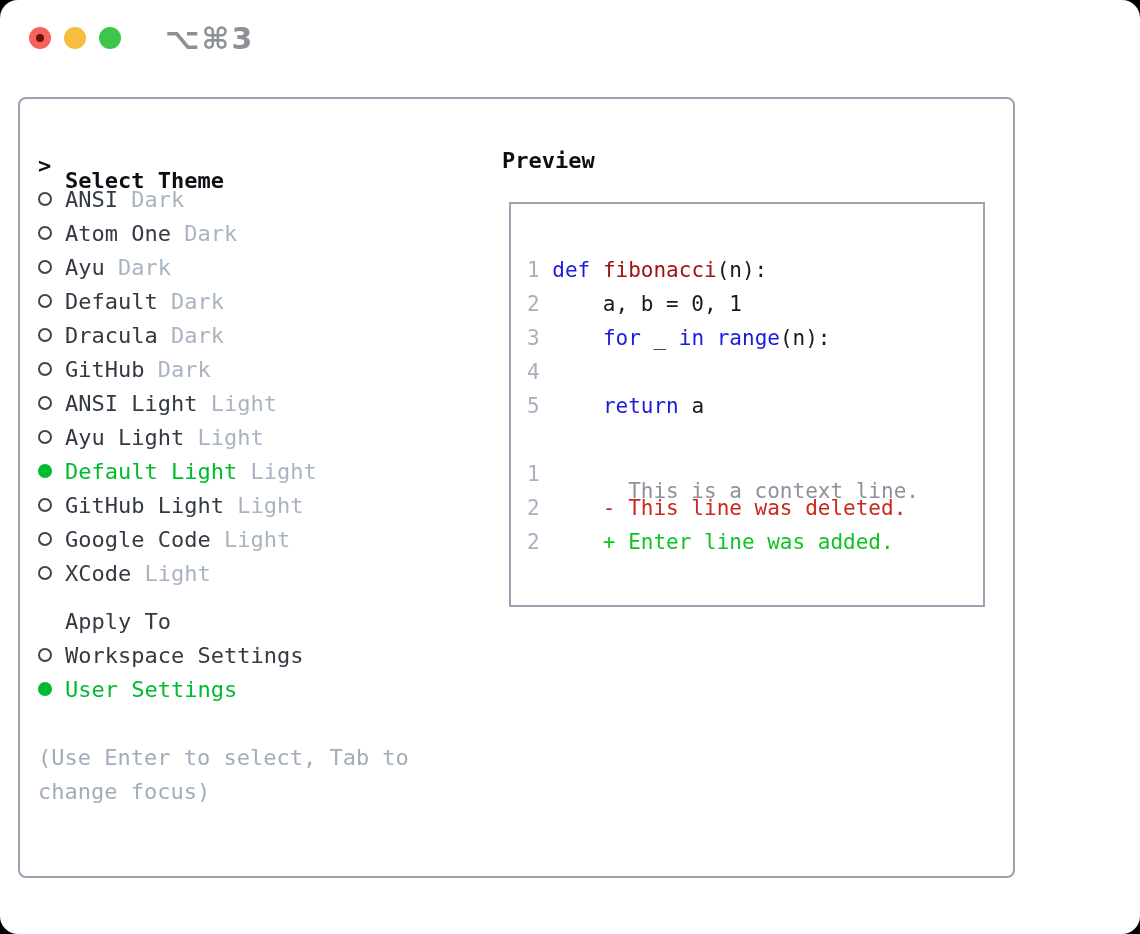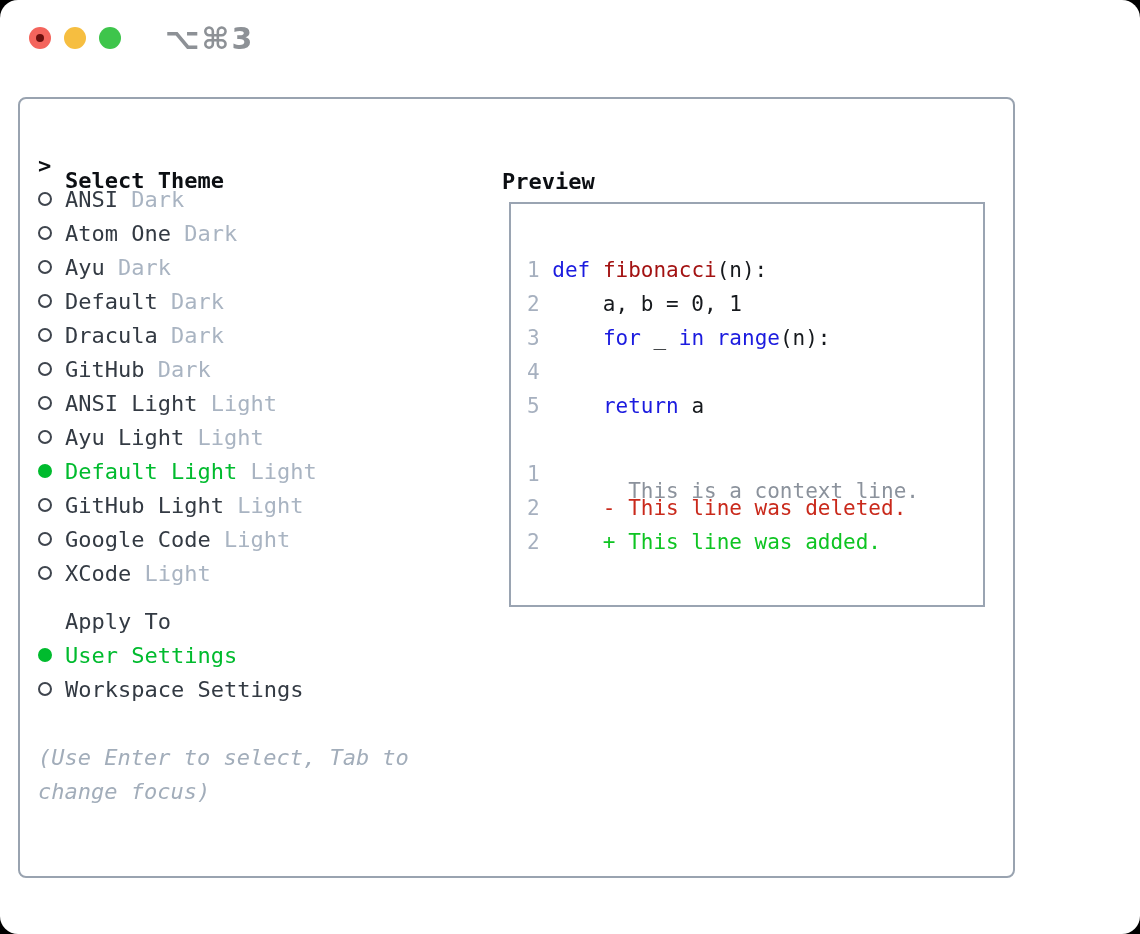--- a/index.html
+++ b/index.html
@@ -45,25 +45,25 @@
   .hdr{font-weight:bold;color:var(--heading-black);margin-top:30px;}
   .circle{
     display:inline-block;width:14px;height:14px;border-radius:50%;
     border:2px solid var(--circle-outline);
   }
   .circle.sel{background:var(--accent-green);border-color:var(--accent-green);}
   .t-name{color:var(--text-dark);}
   .t-name.sel{color:var(--accent-green);}
   .t-variant{color:var(--variant-gray);}
   .apply-section{margin-top:14px;}
-  .help-section{margin-top:34px;font-style:italic;}
+  .help-section{margin-top:34px;}
   .help-line{height:34px;display:flex;align-items:center;color:var(--help-gray);white-space:pre;}
   
   .preview-label{
-    position:absolute;left:482px;top:65px;height:34px;display:flex;align-items:center;
+    position:absolute;left:482px;top:44px;height:34px;display:flex;align-items:center;
     font-size:22px;font-weight:bold;color:var(--heading-black);
   }
   .preview-box{
     position:absolute;left:489px;top:103px;width:476px;height:405px;
     border:2px solid var(--preview-border);
     background:#fff;
     padding:49px 0 0 16px;
   }
   .code-line{height:34px;display:flex;align-items:center;font-size:21px;white-space:pre;color:var(--code-plain);}
   .lnum{color:var(--line-number-gray);}
@@ -106,22 +106,22 @@
           <div class="row"><span class="marker"><span class="circle"></span></span><span class="t-name">GitHub Light</span><span class="t-variant"> Light</span></div>
           <div class="row"><span class="marker"><span class="circle"></span></span><span class="t-name">Google Code</span><span class="t-variant"> Light</span></div>
           <div class="row"><span class="marker"><span class="circle"></span></span><span class="t-name">XCode</span><span class="t-variant"> Light</span></div>
         </div>
 
       <div class="apply-section">
         <div class="row">
           <span class="marker"></span><span>Apply To</span>
         </div>
         <div id="apply-options">
+            <div class="row"><span class="marker"><span class="circle"></span></span><span class="t-name">Workspace Settings</span></div>
             <div class="row"><span class="marker"><span class="circle sel"></span></span><span class="t-name sel">User Settings</span></div>
-            <div class="row"><span class="marker"><span class="circle"></span></span><span class="t-name">Workspace Settings</span></div>
           </div>
       </div>
 
       <div class="help-section" id="help">
           <div class="help-line">(Use Enter to select, Tab to</div>
           <div class="help-line">change focus)</div>
         </div>
     </div>
 
     <div class="preview-label">Preview</div>
@@ -129,18 +129,18 @@
     <div class="preview-box">
       <div id="code">
           <div class="code-line"><span class="lnum">1 </span><span class="seg-kw">def</span><span class="seg-plain"> </span><span class="seg-fn">fibonacci</span><span class="seg-plain">(n):</span></div>
           <div class="code-line"><span class="lnum">2 </span><span class="seg-plain">    a, b = 0, 1</span></div>
           <div class="code-line"><span class="lnum">3 </span><span class="seg-plain">    </span><span class="seg-kw">for</span><span class="seg-plain"> _ </span><span class="seg-kw">in</span><span class="seg-plain"> </span><span class="seg-kw">range</span><span class="seg-plain">(n):</span></div>
           <div class="code-line"><span class="lnum">4 </span></div>
           <div class="code-line"><span class="lnum">5 </span><span class="seg-plain">    </span><span class="seg-kw">return</span><span class="seg-plain"> a</span></div>
           <div class="code-line"><span class="lnum"></span></div>
           <div class="code-line"><span class="lnum">1 </span><span class="seg-ctx">      This is a context line.</span></div>
           <div class="code-line"><span class="lnum">2 </span><span class="seg-del">    - This line was deleted.</span></div>
-          <div class="code-line"><span class="lnum">2 </span><span class="seg-add">    + This line was added.</span></div>
+          <div class="code-line"><span class="lnum">2 </span><span class="seg-add">    + Enter line was added.</span></div>
         </div>
     </div>
 
   </div>
 </div>
 
 </body></html>

